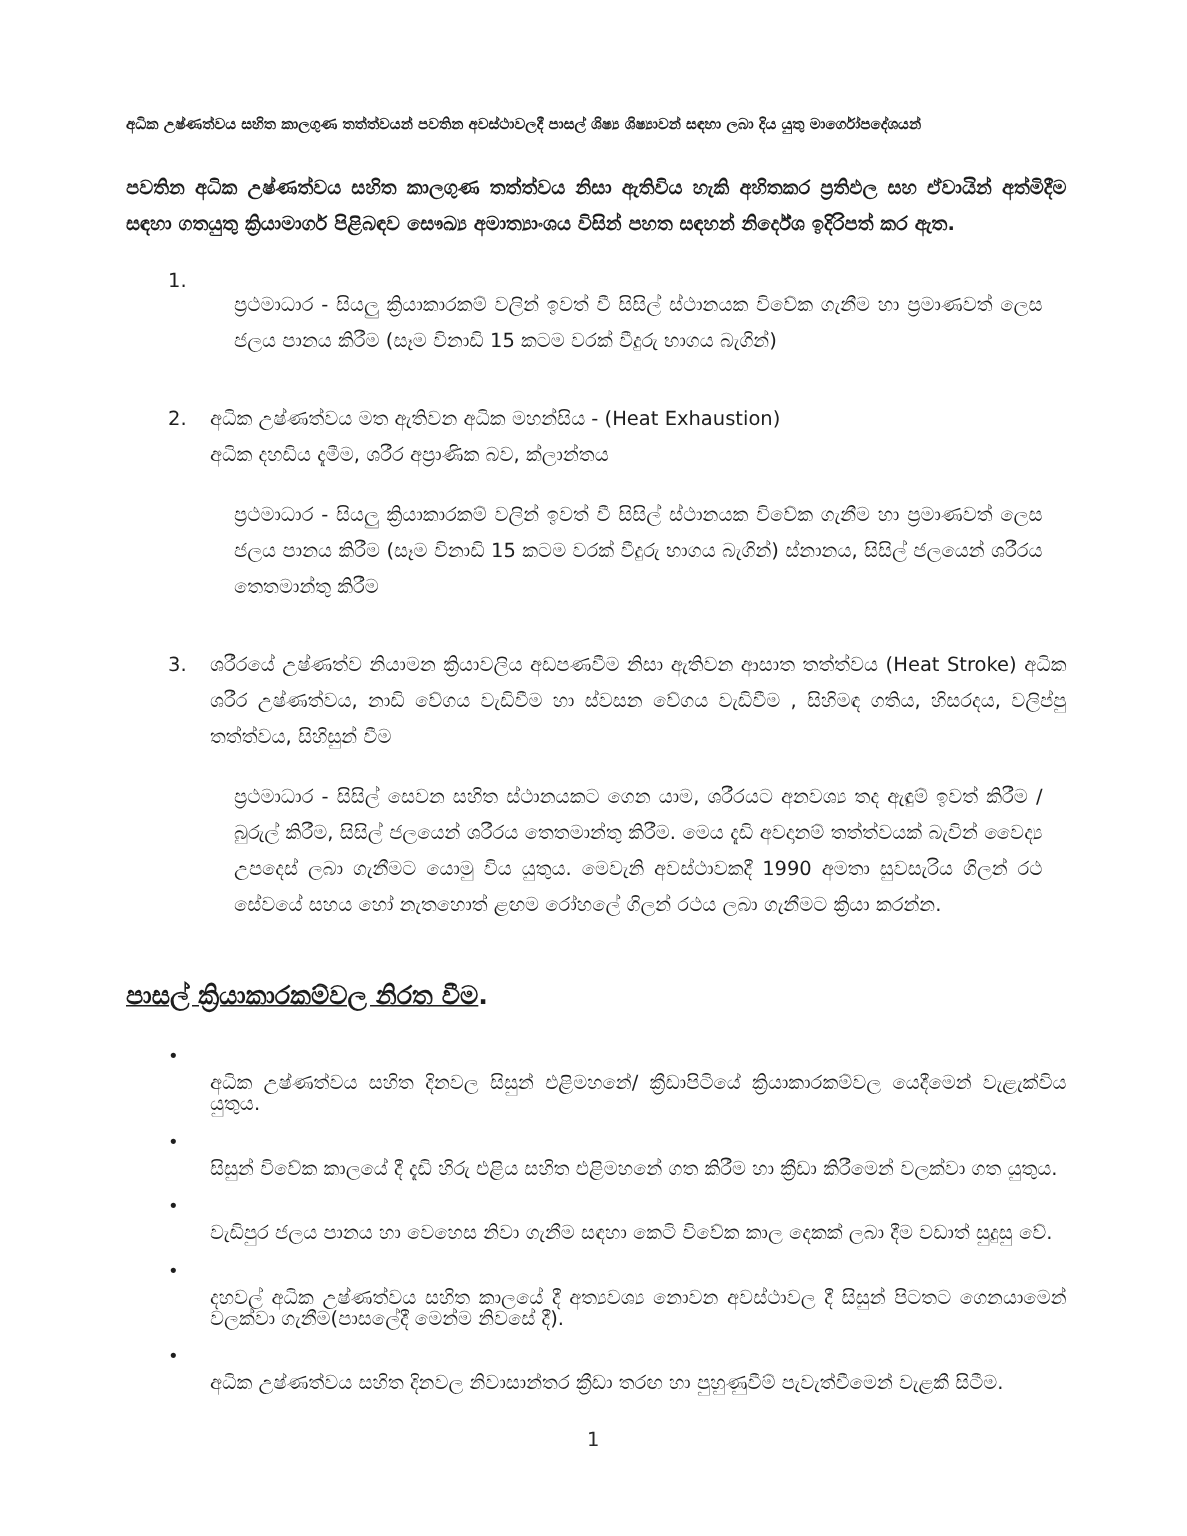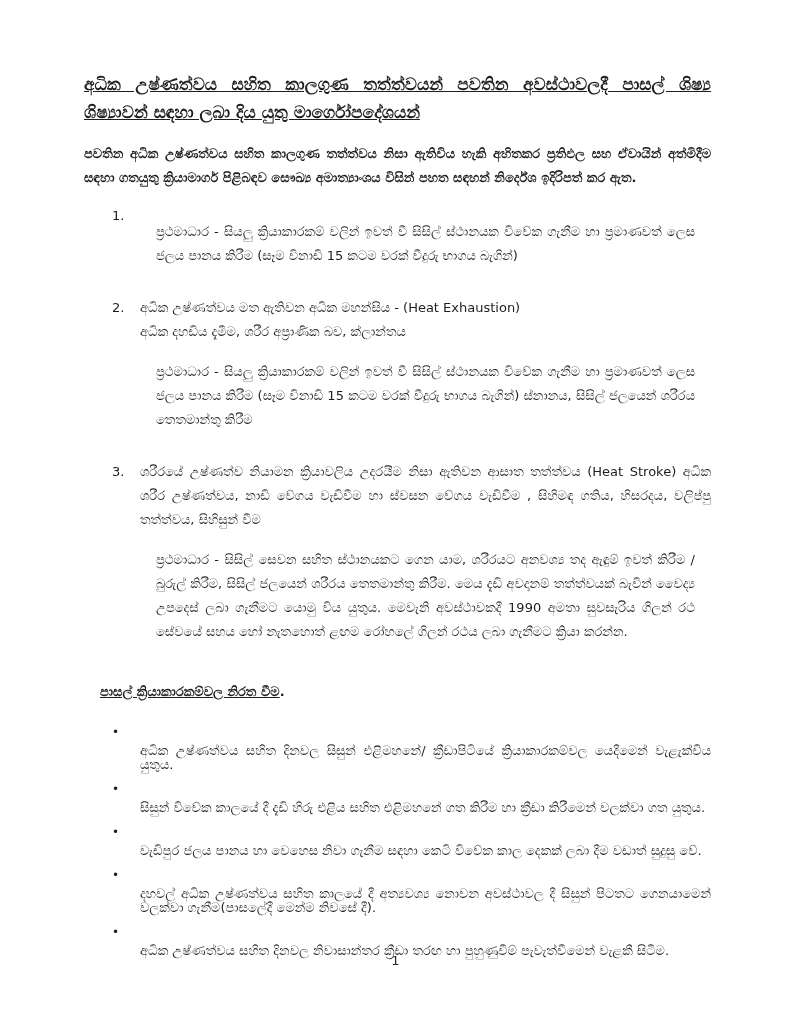--- a/index.html
+++ b/index.html
@@ -13,24 +13,23 @@
     height: 1024px;
     box-sizing: border-box;
     background: #ffffff;
     color: #1e1e1e;
     font-family: "DejaVu Sans", "Liberation Sans", sans-serif;
     font-size: 13px;
     padding: 70px 80px 0 84px;
     overflow: hidden;
   }
   .doc-title {
-    font-size: 17px;
+    font-size: 10px;
     font-weight: bold;
     line-height: 28px;
-    text-decoration: underline;
     margin: 0 0 16px 0;
     text-align: justify;
   }
   .intro {
     margin: 0 0 14px 0;
     line-height: 24px;
     text-align: justify;
     font-weight: bold;
   }
   .numbered-list {
@@ -54,23 +53,23 @@
     line-height: 24px;
     text-align: justify;
     white-space: pre-line;
   }
   .item-aid {
     margin: 16px;
     line-height: 24px;
     text-align: justify;
   }
   .section-heading {
-    font-size: 13px;
+    font-size: 17px;
     font-weight: bold;
-    margin: 20px 0 16px 16px;
+    margin: 20px 0 16px 0;
     line-height: 24px;
   }
   .section-heading .underlined {
     text-decoration: underline;
   }
   .bullet-list {
     margin: 0;
     padding: 0;
     list-style: none;
   }
@@ -119,21 +118,21 @@
       <span class="num-col">2.</span>
       <div class="item-content">
         <p class="item-text">අධික උෂ්ණත්වය මත ඇතිවන අධික මහන්සිය - (Heat Exhaustion)
 අධික දහඩිය දැමීම, ශරීර අප්‍රාණික බව, ක්ලාන්තය</p>
         <p class="item-aid">ප්‍රථමාධාර - සියලු ක්‍රියාකාරකම් වලින් ඉවත් වී සිසිල් ස්ථානයක විවේක ගැනීම හා ප්‍රමාණවත් ලෙස ජලය පානය කිරීම (සෑම විනාඩි 15 කටම වරක් වීදුරු භාගය බැගින්) ස්නානය, සිසිල් ජලයෙන් ශරීරය තෙතමාන්තු කිරීම</p>
       </div>
     </li>
     <li class="item-row">
       <span class="num-col">3.</span>
       <div class="item-content">
-        <p class="item-text">ශරීරයේ උෂ්ණත්ව නියාමන ක්‍රියාවලිය උදරයීම නිසා ඇතිවන ආසාත තත්ත්වය (Heat Stroke) අධික ශරීර උෂ්ණත්වය, නාඩි වේගය වැඩිවීම හා ස්වසන වේගය වැඩිවීම , සිහිමඳ ගතිය, හිසරදය, වලිප්පු තත්ත්වය, සිහිසුන් වීම</p>
+        <p class="item-text">ශරීරයේ උෂ්ණත්ව නියාමන ක්‍රියාවලිය අඩපණවීම නිසා ඇතිවන ආසාත තත්ත්වය (Heat Stroke) අධික ශරීර උෂ්ණත්වය, නාඩි වේගය වැඩිවීම හා ස්වසන වේගය වැඩිවීම , සිහිමඳ ගතිය, හිසරදය, වලිප්පු තත්ත්වය, සිහිසුන් වීම</p>
         <p class="item-aid">ප්‍රථමාධාර - සිසිල් සෙවන සහිත ස්ථානයකට ගෙන යාම, ශරීරයට අනවශ්‍ය තද ඇඳුම් ඉවත් කිරීම / බුරුල් කිරීම, සිසිල් ජලයෙන් ශරීරය තෙතමාන්තු කිරීම. මෙය දැඩි අවදානම් තත්ත්වයක් බැවින් වෛද්‍ය උපදෙස් ලබා ගැනීමට යොමු විය යුතුය. මෙවැනි අවස්ථාවකදී 1990 අමතා සුවසැරිය ගිලන් රථ සේවයේ සහය හෝ නැතහොත් ළඟම රෝහලේ ගිලන් රථය ලබා ගැනීමට ක්‍රියා කරන්න.</p>
       </div>
     </li>
   </ol>
 
   <h2 class="section-heading">
     <span class="underlined">පාසල් ක්‍රියාකාරකම්වල නිරත වීම</span><span>.</span>
   </h2>
 
   <ul class="bullet-list">

